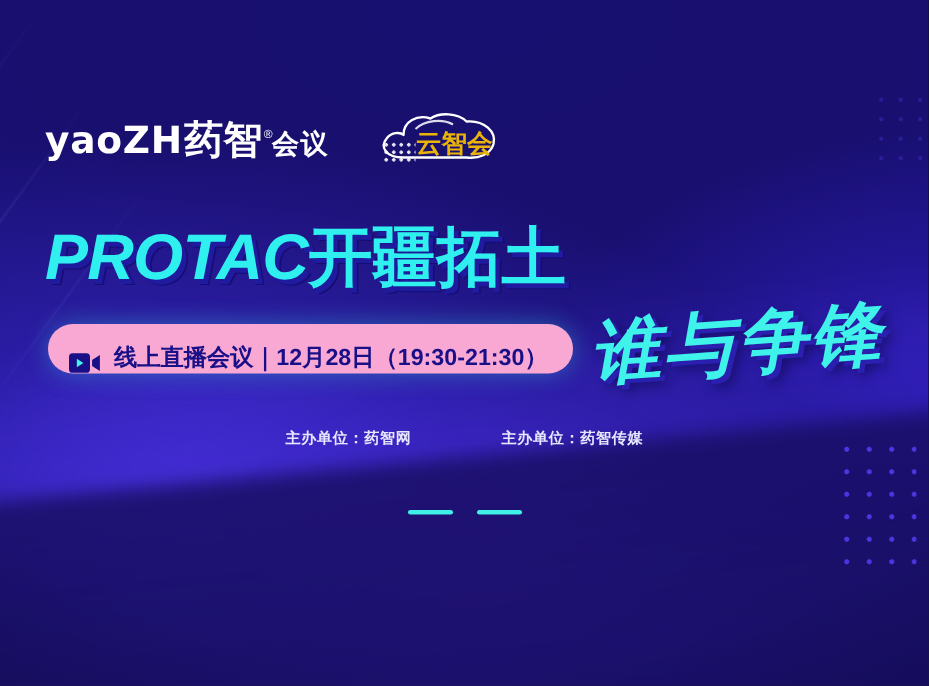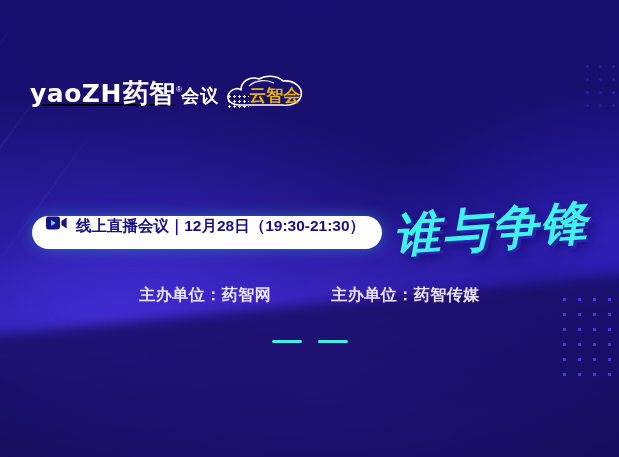--- a/index.html
+++ b/index.html
@@ -116,22 +116,21 @@
     opacity: 0.55;
   }
 
   
   .logo-row {
     position: absolute;
     left: 30px;
     top: 72px;
     display: flex;
     align-items: center;
-    gap: 0;
-    text-decoration: underline;
+    gap: 28px;
   }
   .logo-main {
     display: flex;
     align-items: baseline;
     color: #ffffff;
     letter-spacing: -0.5px;
   }
   .logo-yaozh {
     font-size: 25px;
     font-weight: 800;
@@ -215,23 +214,23 @@
   }
 
   
   .pill {
     position: absolute;
     left: 32px;
     top: 216px;
     height: 33px;
     padding: 0 17px 0 14px;
     border-radius: 17px;
-    background: #ffffff;
-    display: flex;
-    align-items: flex-start;
+    background: #f9a8d4;
+    display: flex;
+    align-items: flex-end;
     gap: 9px;
     box-shadow: 0 0 16px rgba(60,230,225,0.35);
   }
   .pill-text {
     font-size: 15.5px;
     font-weight: 800;
     color: #190f86;
     white-space: nowrap;
     letter-spacing: 0px;
   }
@@ -257,21 +256,21 @@
   
   .organizers {
     position: absolute;
     left: 0;
     right: 0;
     top: 285px;
     display: flex;
     justify-content: center;
     gap: 60px;
     color: #e8e6ff;
-    font-size: 16px;
+    font-size: 10px;
     font-weight: 700;
     letter-spacing: 0.5px;
     text-align: center;
   }
 
   
   .section-head {
     position: absolute;
     left: 0;
     right: 0;
@@ -329,20 +328,23 @@
     <div class="cloud-logo">
       <svg width="92" height="42" viewBox="0 0 92 42" fill="none">
         <path d="M22 33 C10 33 6 26 11 20 C14 16 20 16 22 18 C22 9 31 4 40 7 C46 3 58 3 64 9 C76 8 84 16 82 24 C80 31 72 34 64 33 Z" stroke="#ffffff" stroke-width="1.6" fill="none" stroke-linejoin="round"></path>
         <path d="M30 14 C36 8 48 7 55 11" stroke="#ffffff" stroke-width="1.4" fill="none" opacity="0.85"></path>
       </svg>
       <div class="cloud-dots"></div>
       <div class="cloud-text">云智会</div>
     </div>
   </div>
 
+  <div class="headline">
+    <span>PROTAC</span><span class="cn">开疆拓土</span>
+  </div>
 
 
   <div class="pill">
     <svg class="cam-icon" width="21" height="14" viewBox="0 0 21 14">
       <rect x="0" y="0.5" width="14" height="13" rx="2.4" fill="#190f86"></rect>
       <path d="M15.4 5 L20.6 1.6 L20.6 12.4 L15.4 9 Z" fill="#190f86"></path>
       <path d="M5.2 4.1 L9.6 7 L5.2 9.9 Z" fill="#44f2e8"></path>
     </svg>
     <span class="pill-text">线上直播会议｜12月28日（19:30-21:30）</span>
   </div>

